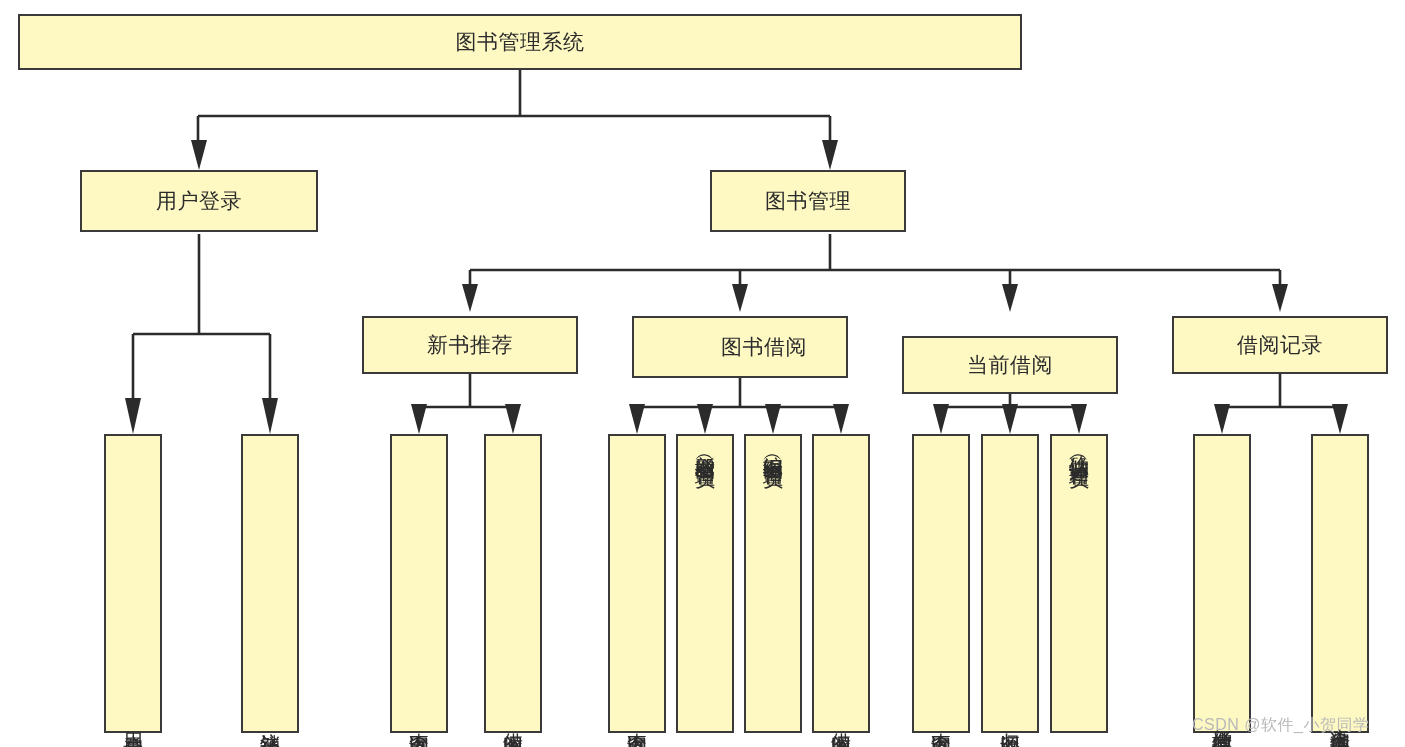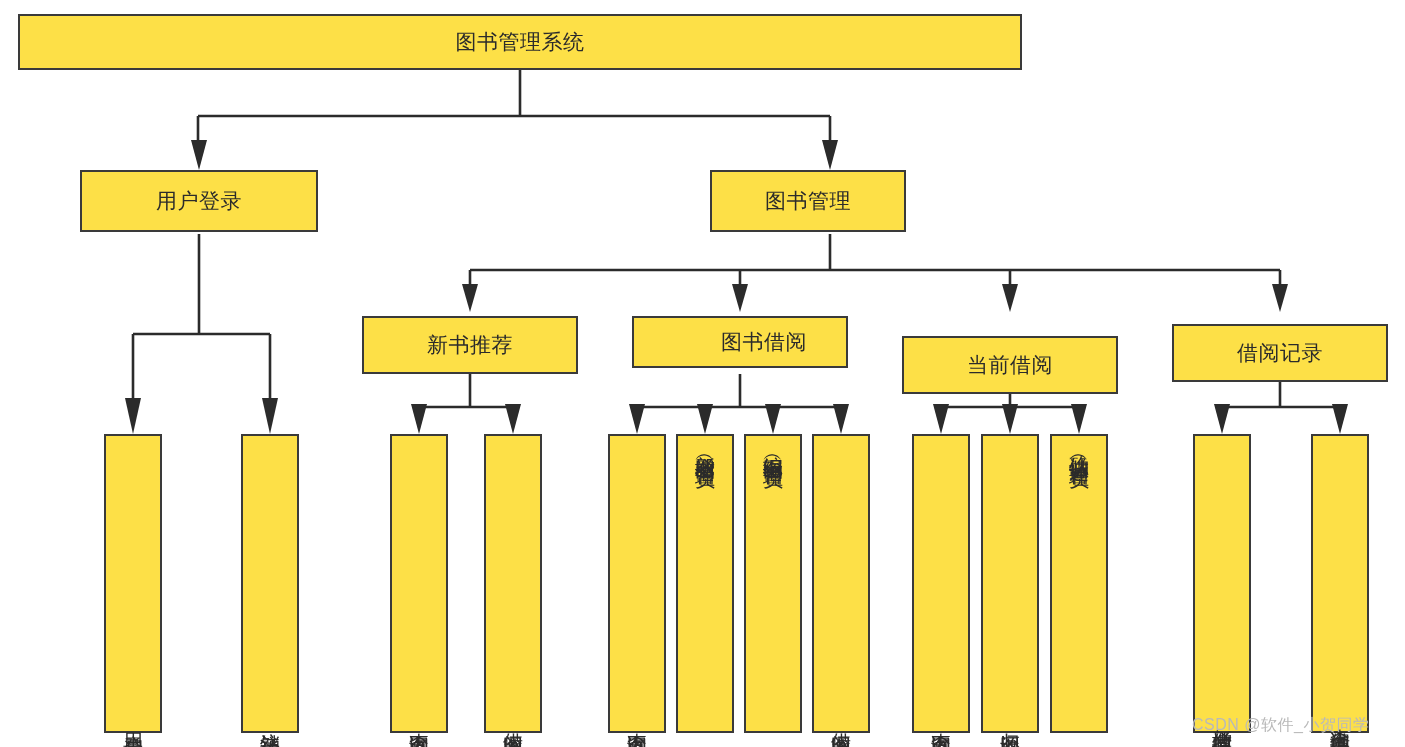--- a/index.html
+++ b/index.html
@@ -22,21 +22,21 @@
   }
   svg.canvas {
     position: absolute;
     top: 0; left: 0;
     width: 1405px;
     height: 747px;
   }
   .node-box {
     position: absolute;
     box-sizing: border-box;
-    background: #fde047;
+    background: #fef9c3;
     border: 2px solid #3a3a3a;
     display: flex;
     align-items: center;
     justify-content: center;
   }
   .node-label-h {
     font-size: 21px;
     color: #2b2b2b;
     line-height: 1.1;
     white-space: nowrap;
@@ -161,29 +161,29 @@
   </div>
 
   <div class="node-box" style="left:710px; top:170px; width:196px; height:62px;">
     <span class="node-label-h">图书管理</span>
   </div>
 
   <div class="node-box" style="left:362px; top:316px; width:216px; height:58px;">
     <span class="node-label-h">新书推荐</span>
   </div>
 
-  <div class="node-box" style="left:632px; top:316px; width:216px; height:52px;padding-left:48px;">
+  <div class="node-box" style="left:632px; top:316px; width:216px; height:62px;padding-left:48px;">
     <span class="node-label-h">图书借阅</span>
   </div>
 
   <div class="node-box" style="left:902px; top:316px; width:216px; height:58px;margin-top:20px;">
     <span class="node-label-h">当前借阅</span>
   </div>
 
-  <div class="node-box" style="left:1172px; top:324px; width:216px; height:58px;">
+  <div class="node-box" style="left:1172px; top:316px; width:216px; height:58px;">
     <span class="node-label-h">借阅记录</span>
   </div>
 
   <div class="node-box leaf-box" style="left:104px; top:434px; width:58px; height:299px;">
     <span class="node-label-v">用户登录</span>
   </div>
   <div class="node-box leaf-box" style="left:241px; top:434px; width:58px; height:299px;">
     <span class="node-label-v">注销登录</span>
   </div>
 

